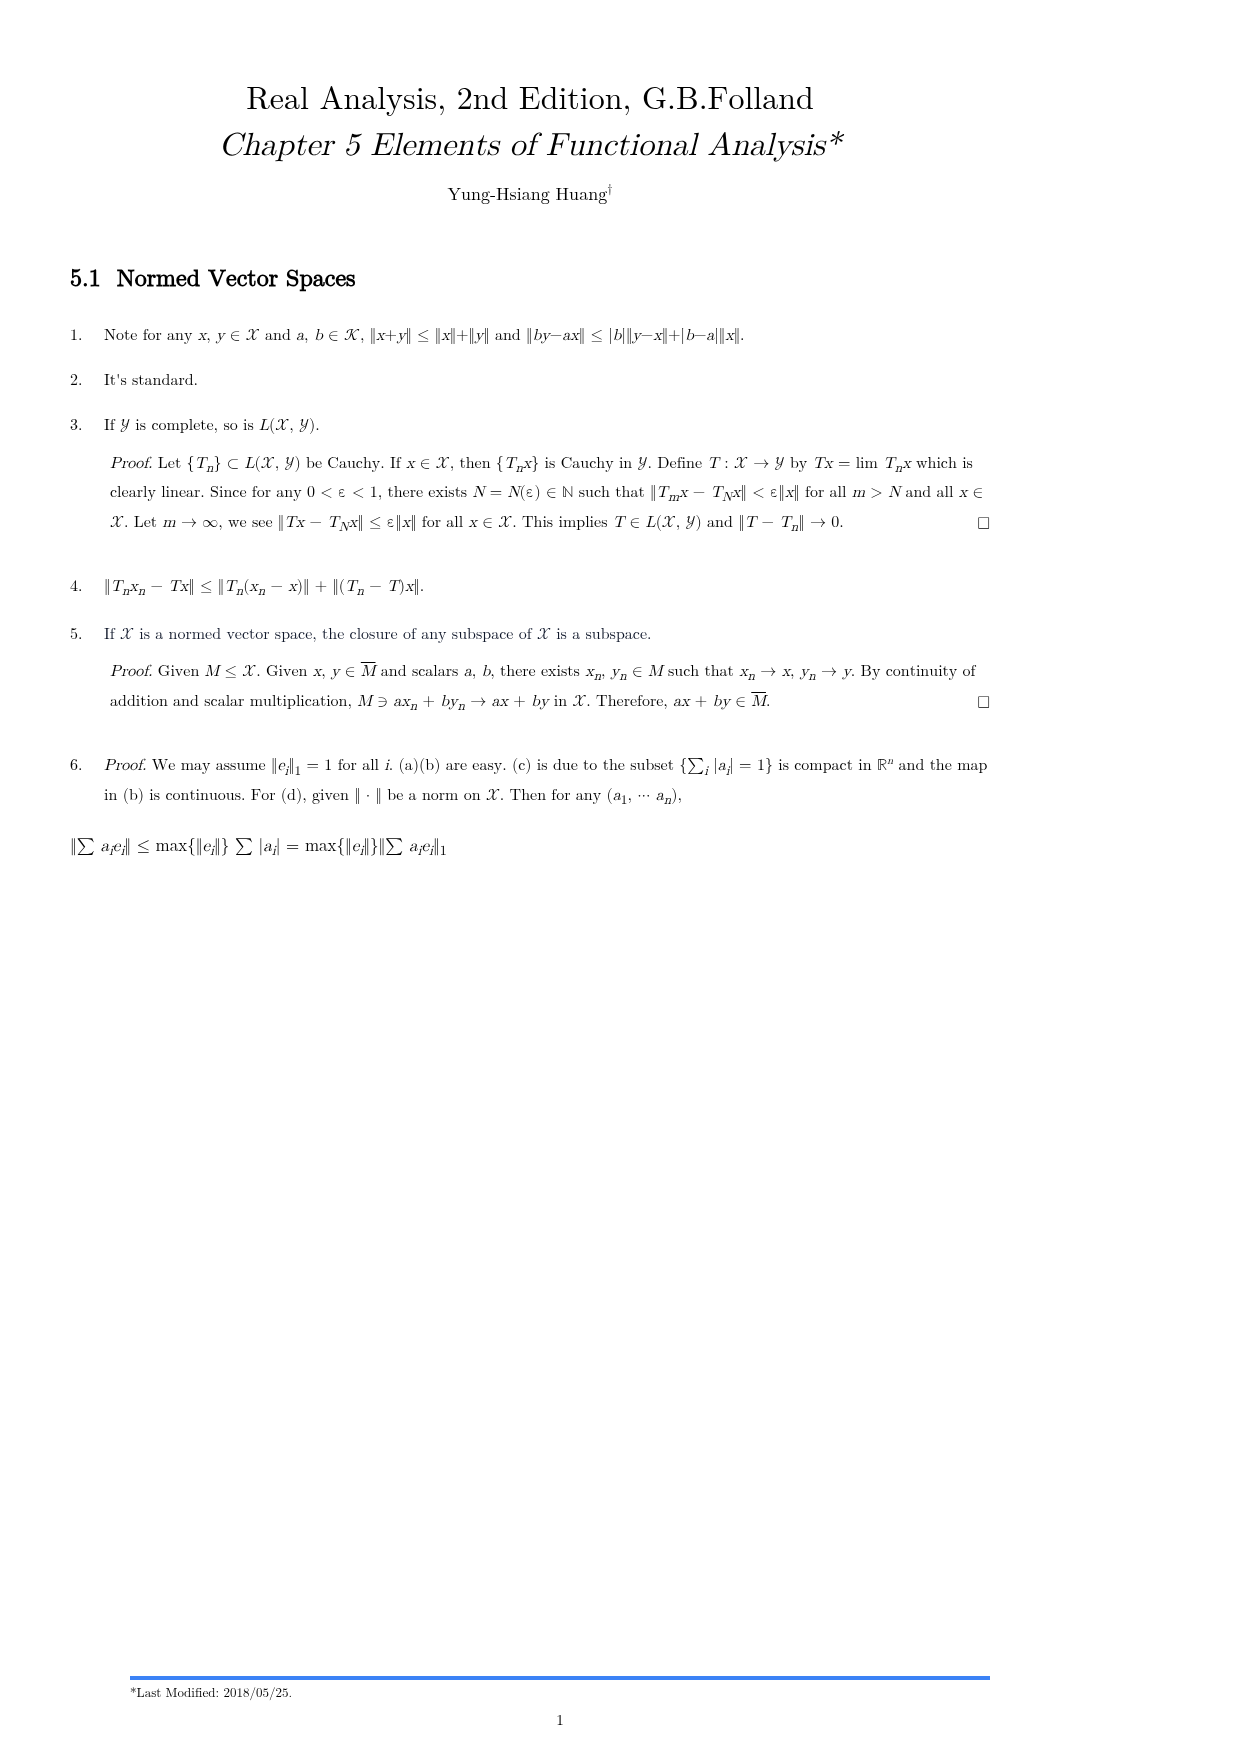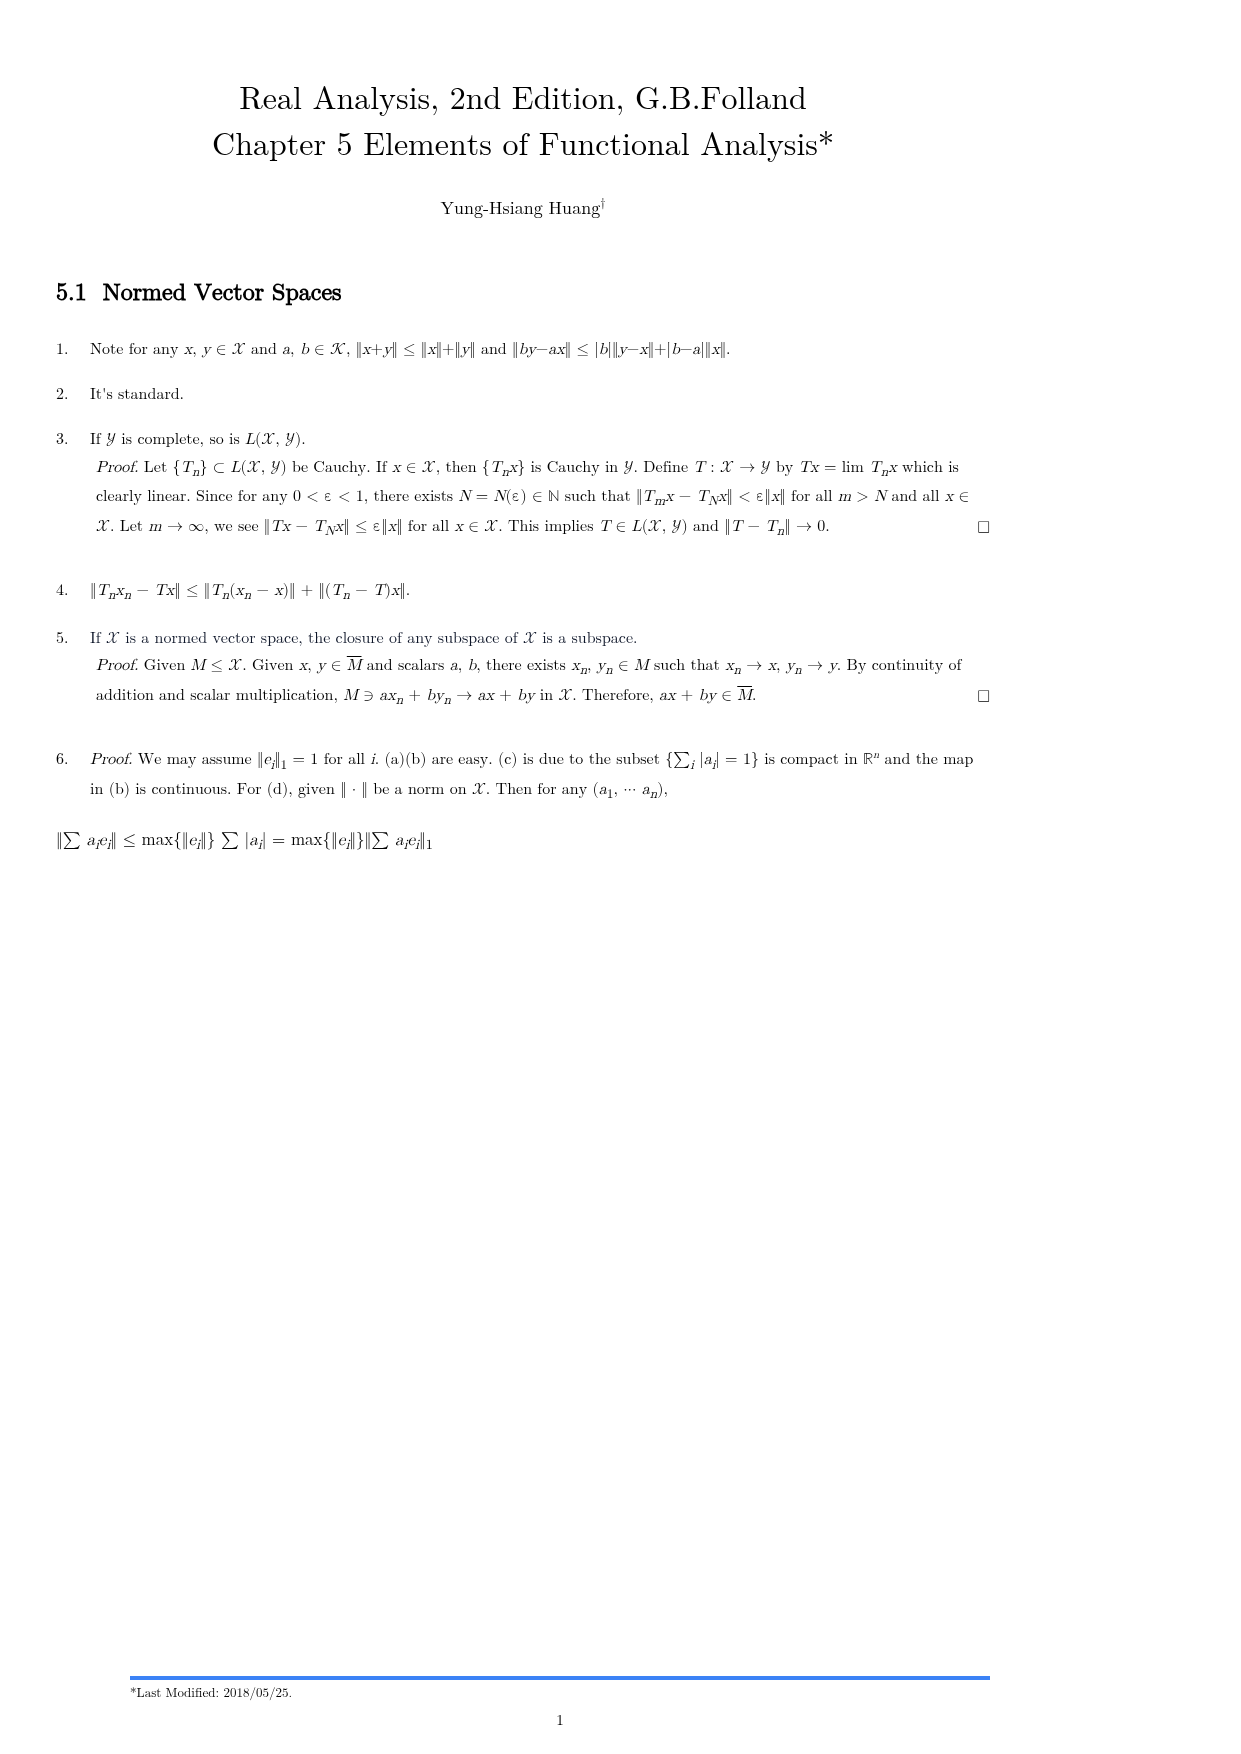--- a/index.html
+++ b/index.html
@@ -7,36 +7,37 @@
       background: #fff;
       font-family: "Computer Modern", "Latin Modern Math", Georgia, "Times New Roman", serif;
       font-size: 16px;
       color: #000;
       width: 1241px;
       min-height: 1754px;
     }
     .page {
       width: 1120px;
       min-height: 1754px;
-      padding: 80px 130px 80px 56px;
+      padding: 80px 130px 80px 70px;
       position: relative;
     }
     .title-block {
       text-align: center;
       margin-bottom: 30px;
     }
     .title-line1 {
       font-size: 32px;
       font-weight: normal;
       margin-bottom: 8px;
     }
     .title-line2 {
       font-size: 32px;
       font-weight: normal;
-      margin-bottom: 32px;
+      margin-bottom: 18px;
+      font-style: italic;
     }
     .author {
       font-size: 18px;
       margin-bottom: 14px;
     }
     .footnote-dagger {
       font-size: 12px;
       vertical-align: super;
     }
     .section-heading {
@@ -55,21 +56,21 @@
       display: flex;
       align-items: flex-start;
       gap: 8px;
     }
     .problem-num {
       min-width: 26px;
       flex-shrink: 0;
     }
     .proof-block {
       margin-left: 40px;
-      margin-top: 0;
+      margin-top: 10px;
       margin-bottom: 10px;
       line-height: 1.7;
     }
     .proof-block p {
       text-indent: 2em;
       margin-bottom: 6px;
     }
     .proof-block p:first-child {
       text-indent: 0;
     }

